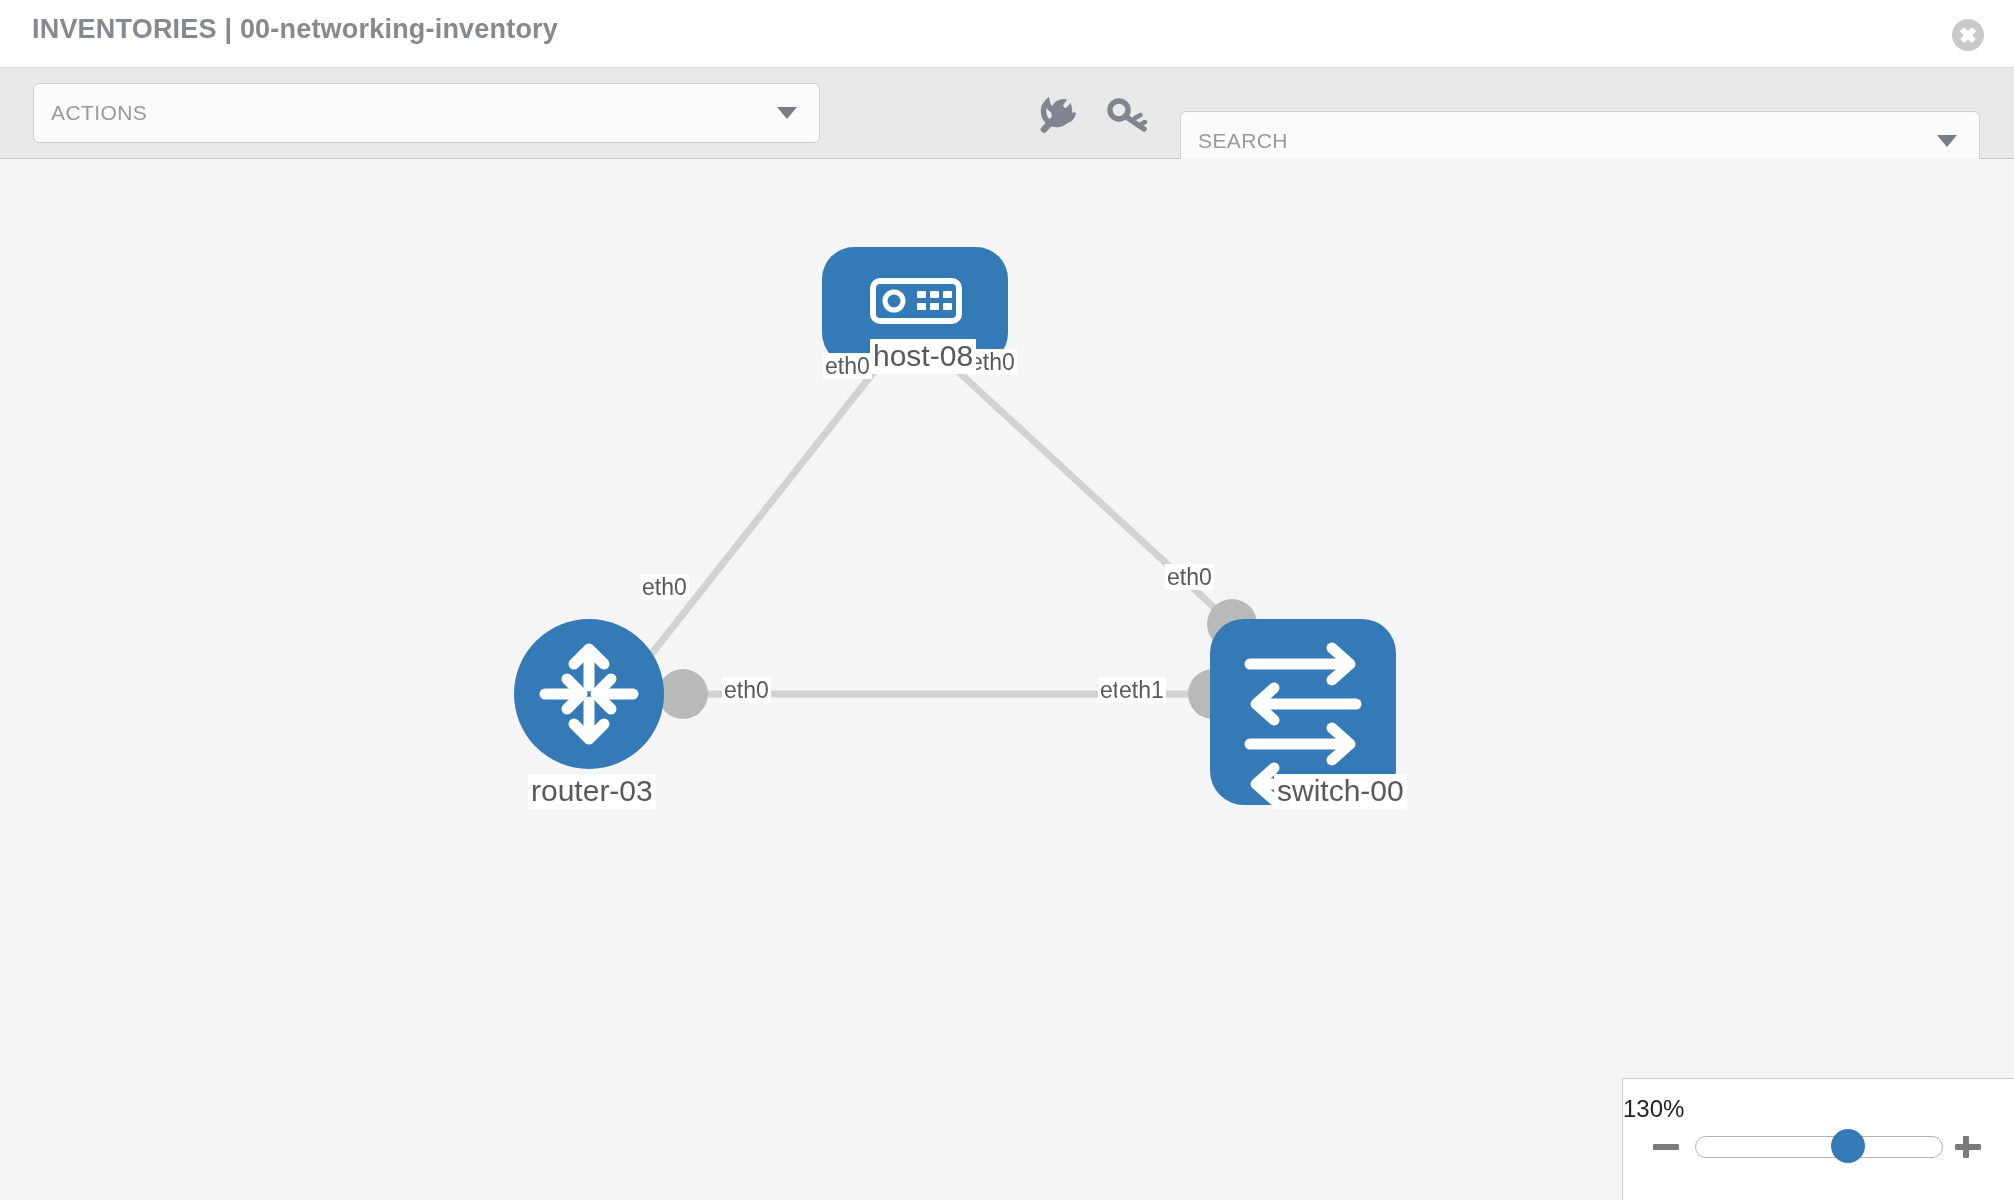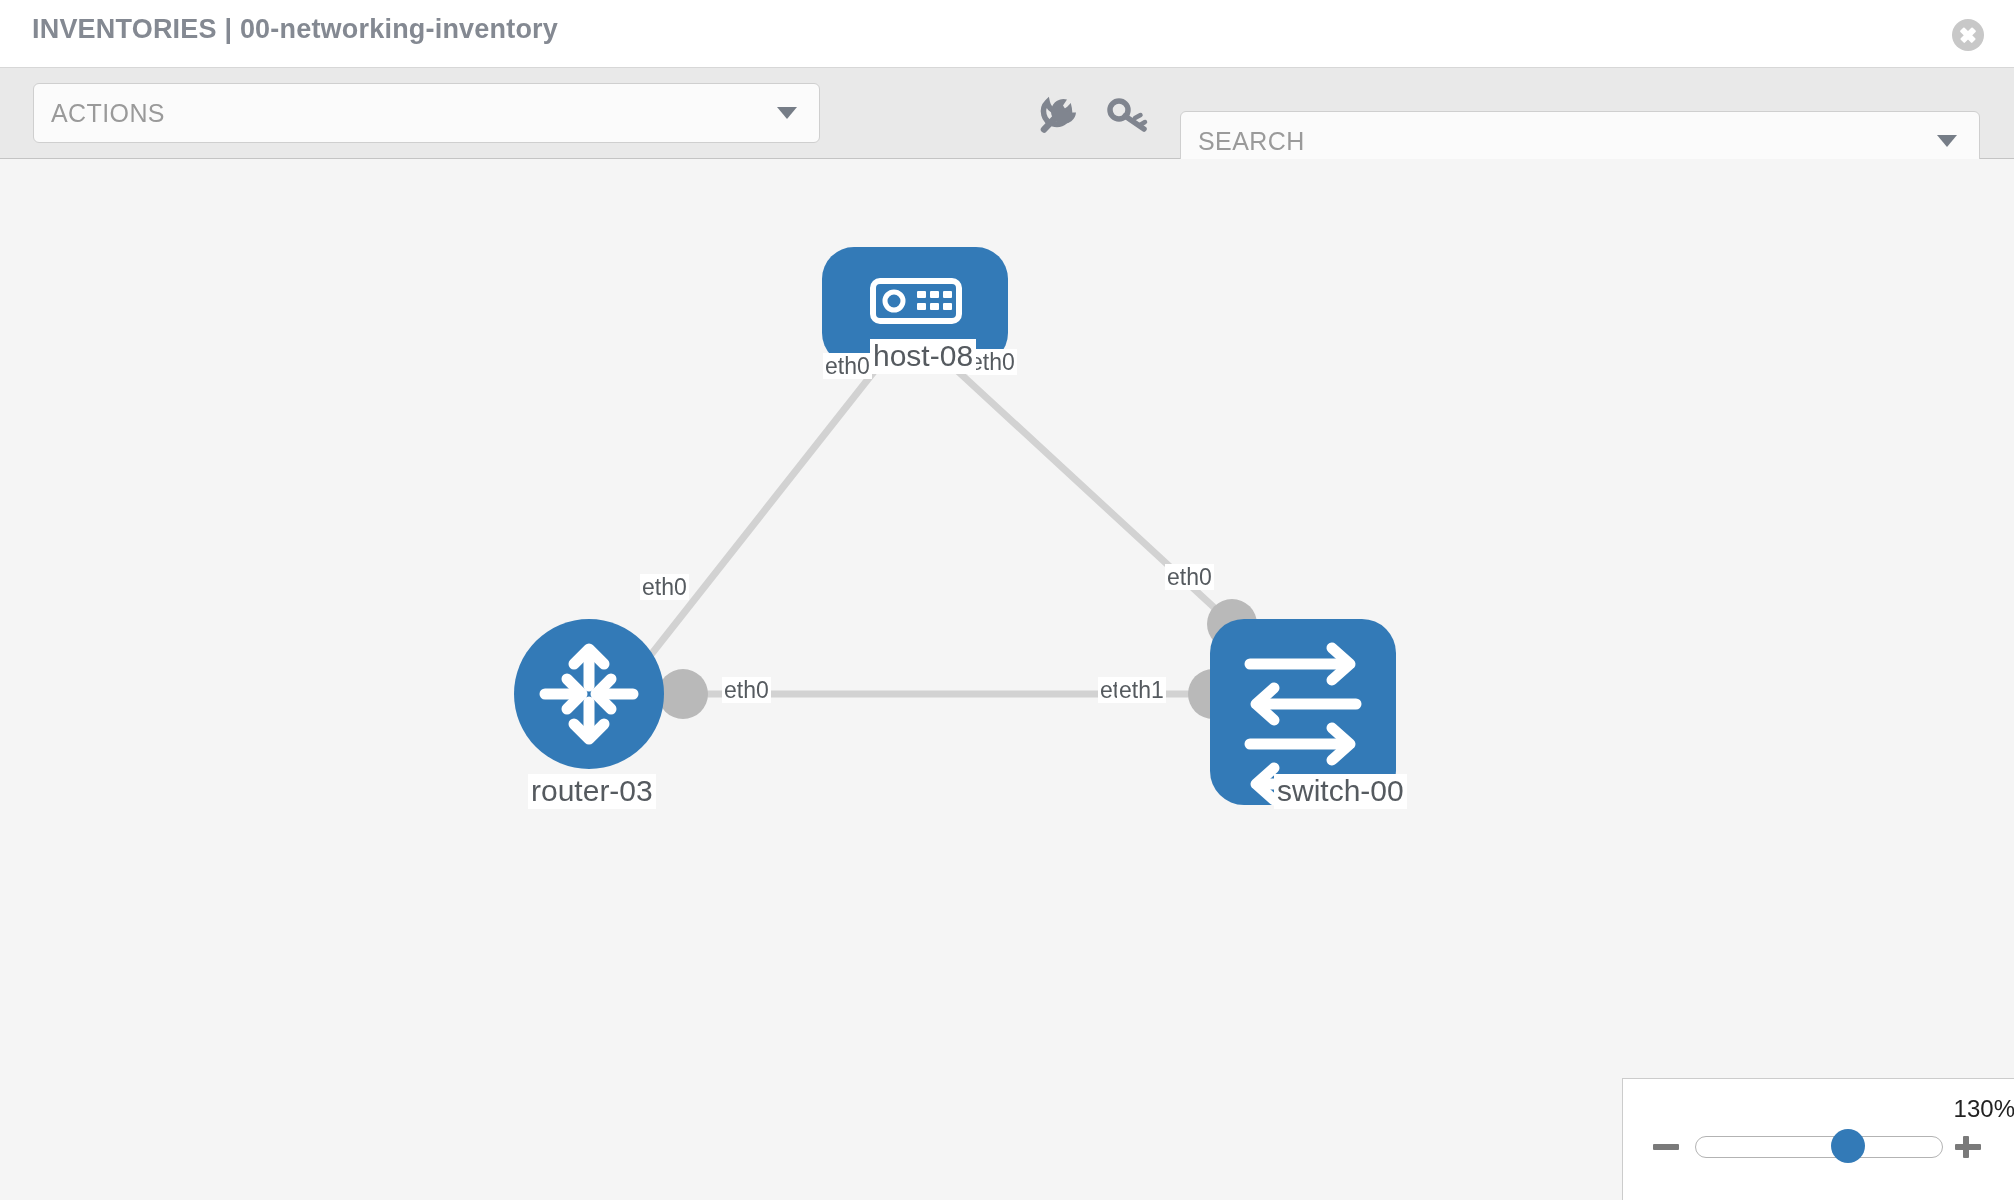--- a/index.html
+++ b/index.html
@@ -78,21 +78,21 @@
     background: #fbfbfb;
     border: 1px solid #cfcfcf;
     border-radius: 6px;
     cursor: pointer;
   }
   .select-box .sel-label {
     position: absolute;
     left: 17px;
     top: 50%;
     transform: translateY(-50%);
-    font-size: 25px;
+    font-size: 21px;
     color: #9a9a9a;
     letter-spacing: 0.4px;
     white-space: nowrap;
   }
   .caret {
     position: absolute;
     right: 22px;
     top: 50%;
     transform: translateY(-50%);
     width: 0; height: 0;
@@ -170,21 +170,21 @@
     height: 122px;
     background: #ffffff;
     border-top: 1px solid #cccccc;
     border-left: 1px solid #cccccc;
   }
   .zoom-value {
     position: absolute;
     top: 16px;
     left: 0;
     width: 392px;
-    text-align: right;
+    text-align: left;
     font-size: 24px;
     color: #222222;
   }
   .zoom-minus, .zoom-plus {
     position: absolute;
     top: 53px;
     width: 30px;
     height: 30px;
     cursor: pointer;
   }

